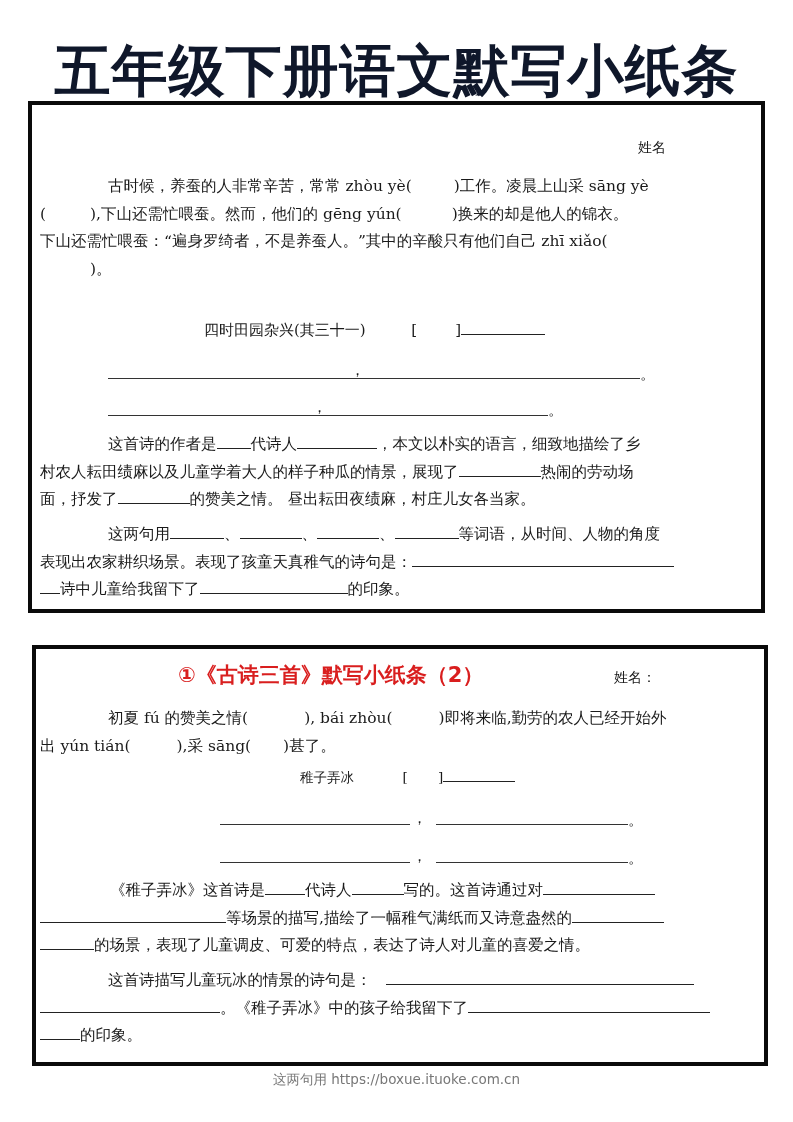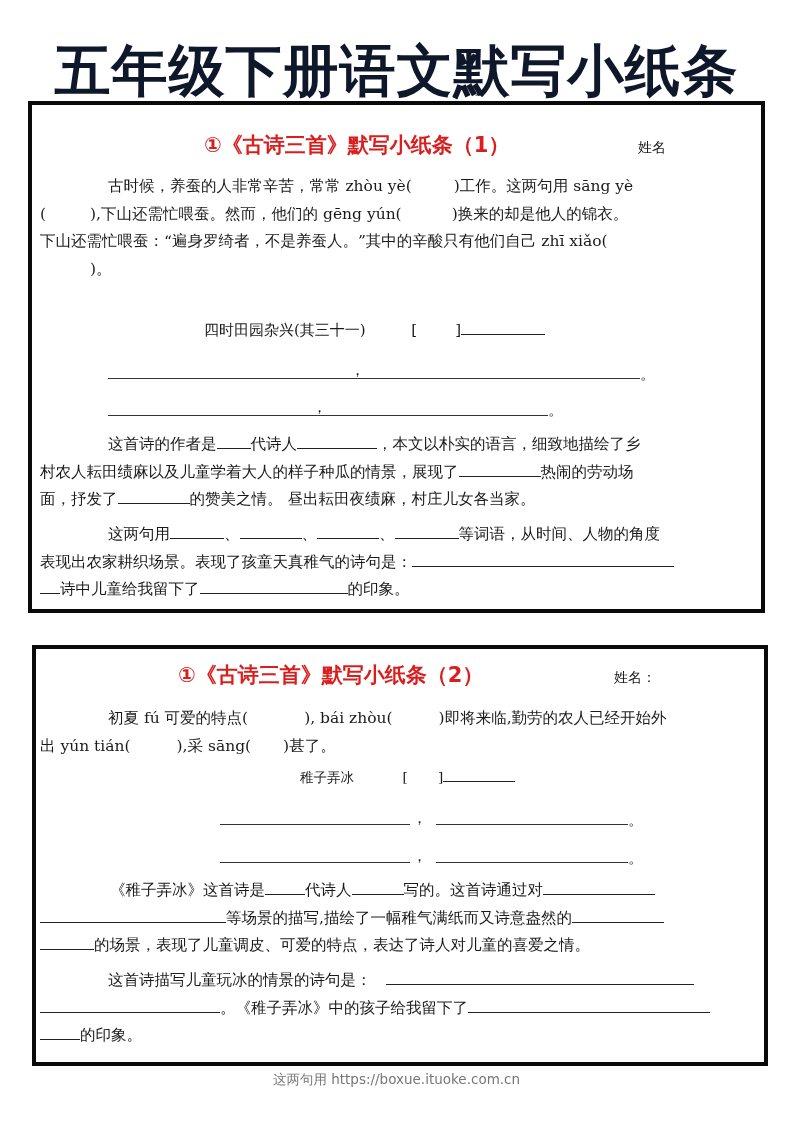--- a/index.html
+++ b/index.html
@@ -43,26 +43,25 @@
       position: absolute; left: 0; width: 793px; top: 1071px; text-align: center;
       font-family: "DejaVu Sans", "Liberation Sans", sans-serif; font-size: 13.5px; color: #777;
     }
   </style>
 </head>
 <body>
 
 <div class="page-title">五年级下册语文默写小纸条</div>
 
 <section class="card card-1">
-  <div class="card-title">①《古诗三首》默写小纸条（1）</div>
   <div class="name-label">姓名</div>
 
   <div class="para" style="top:68px;">
     <div class="line" style="left:68px; top:0;">
-      <span>古时候，养蚕的人非常辛苦，常常 </span><span class="pinyin">zhòu yè(</span><span class="gap" style="width:42px;"></span><span>)工作。这两句用 </span><span class="pinyin">sāng yè</span>
+      <span>古时候，养蚕的人非常辛苦，常常 </span><span class="pinyin">zhòu yè(</span><span class="gap" style="width:42px;"></span><span>)工作。凌晨上山采 </span><span class="pinyin">sāng yè</span>
     </div>
     <div class="line" style="left:0; top:27.5px;">
       <span>(</span><span class="gap" style="width:44px;"></span><span>),下山还需忙喂蚕。然而，他们的 </span><span class="pinyin">gēng yún(</span><span class="gap" style="width:50px;"></span><span>)换来的却是他人的锦衣。</span>
     </div>
     <div class="line" style="left:0; top:55px;">
       <span>下山还需忙喂蚕：“遍身罗绮者，不是养蚕人。”其中的辛酸只有他们自己 </span><span class="pinyin">zhī xiǎo(</span>
     </div>
     <div class="line" style="left:0; top:82.5px;">
       <span class="gap" style="width:50px;"></span><span>)。</span>
     </div>
@@ -106,21 +105,21 @@
     </div>
   </div>
 </section>
 
 <section class="card card-2">
   <div class="card-title">①《古诗三首》默写小纸条（2）</div>
   <div class="name-label">姓名：</div>
 
   <div class="para" style="top:56px; left:4px;">
     <div class="line" style="left:68px; top:0;">
-      <span>初夏 </span><span class="pinyin">fú 可爱的特点(</span><span class="gap" style="width:56px;"></span><span>), </span><span class="pinyin">bái zhòu(</span><span class="gap" style="width:46px;"></span><span>)即将来临,勤劳的农人已经开始外</span>
+      <span>初夏 </span><span class="pinyin">fú 的赞美之情(</span><span class="gap" style="width:56px;"></span><span>), </span><span class="pinyin">bái zhòu(</span><span class="gap" style="width:46px;"></span><span>)即将来临,勤劳的农人已经开始外</span>
     </div>
     <div class="line" style="left:0; top:27.5px;">
       <span>出 </span><span class="pinyin">yún tián(</span><span class="gap" style="width:46px;"></span><span>),采 </span><span class="pinyin">sāng(</span><span class="gap" style="width:32px;"></span><span>)甚了。</span>
     </div>
   </div>
 
   <div class="poem-head" style="left:264px; top:120px; font-size:13.5px;">
     <span>稚子弄冰</span>
     <span style="display:inline-block; width:40px;"></span>
     <span>[</span><span class="gap" style="width:30px;"></span><span>]</span><span class="blank" style="width:72px;"></span>

